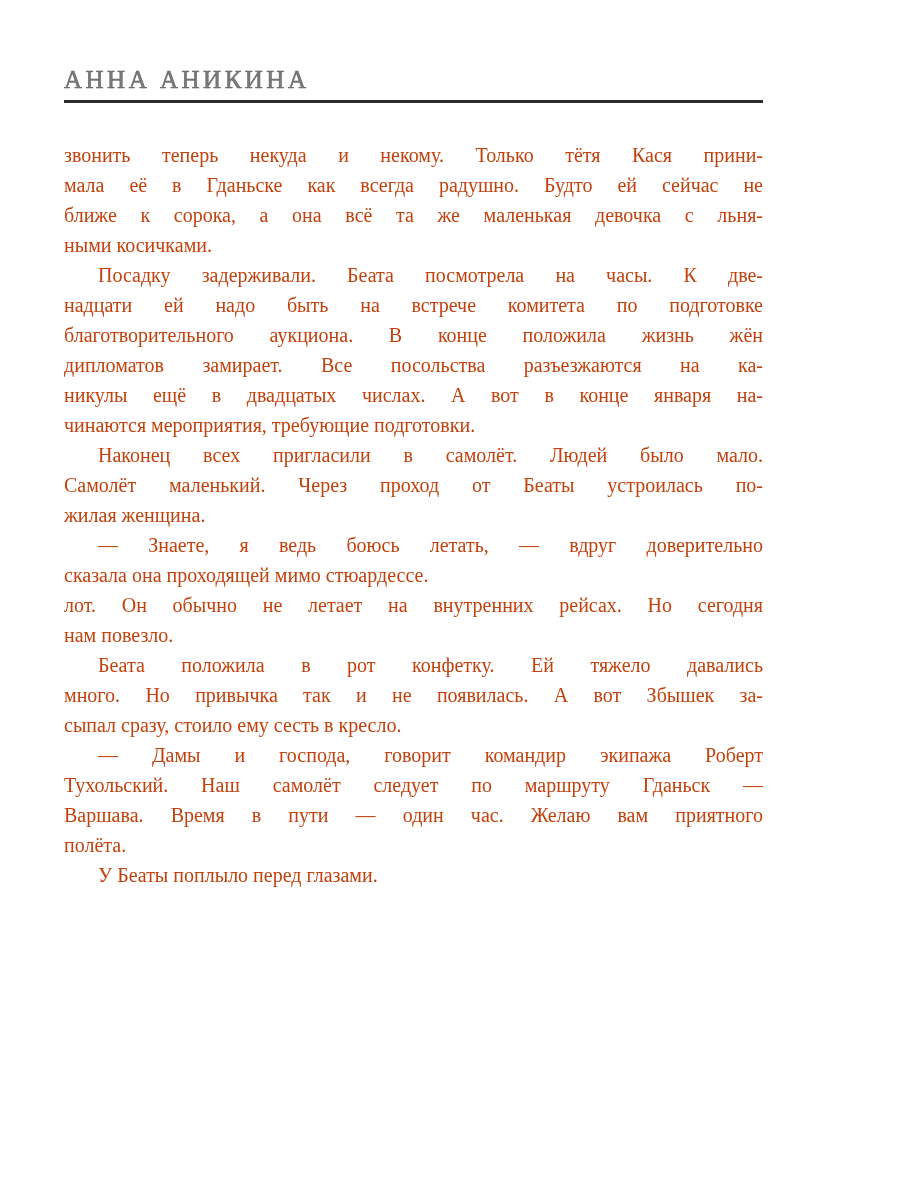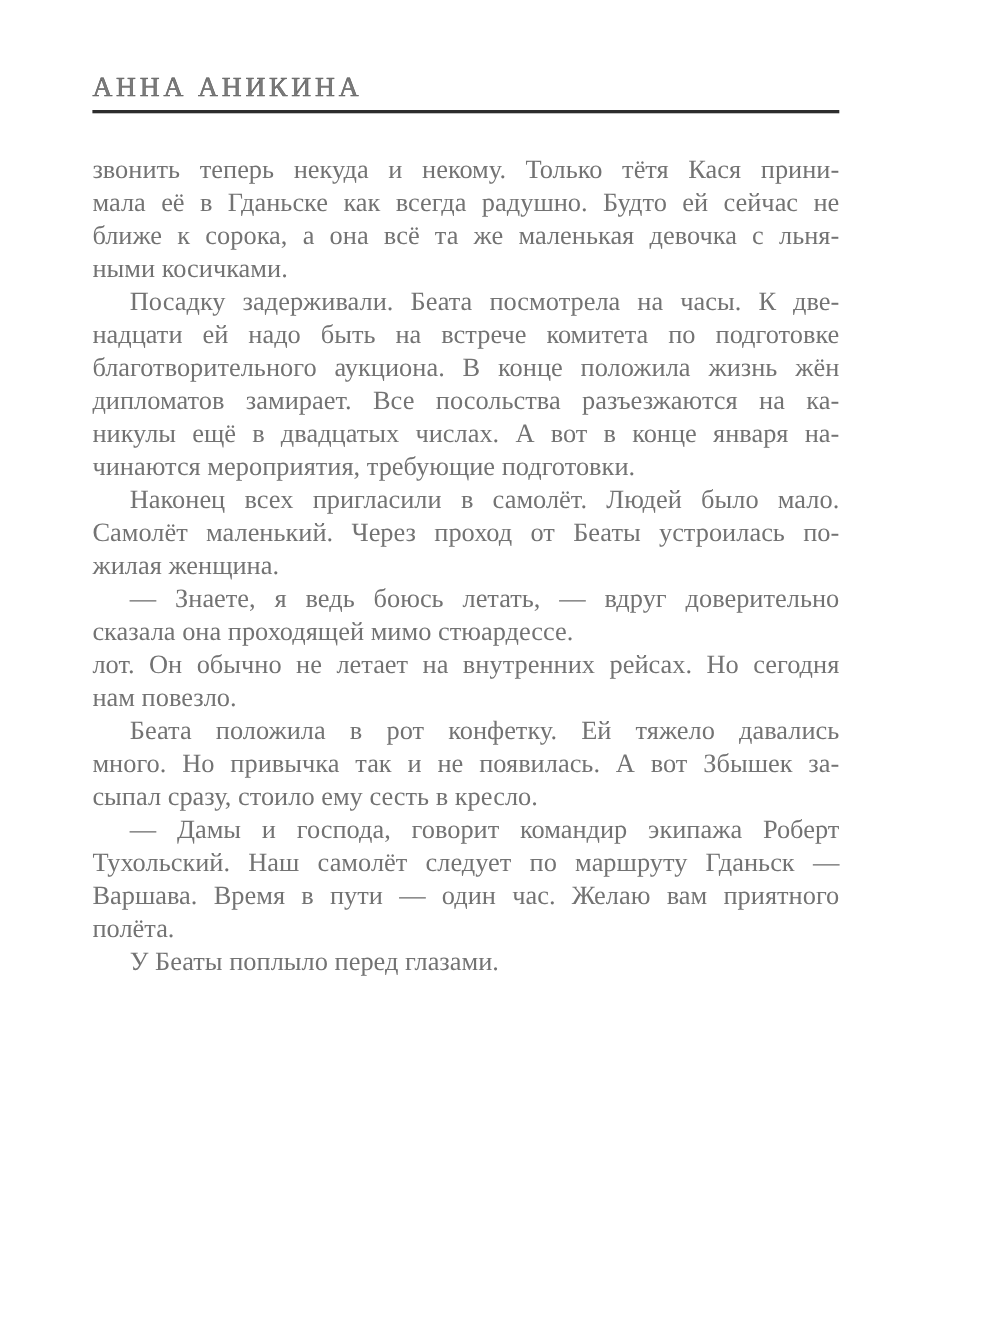--- a/index.html
+++ b/index.html
@@ -10,41 +10,41 @@
   body {
     width: 900px;
     height: 1200px;
     overflow: hidden;
     font-family: "Liberation Serif", "DejaVu Serif", serif;
   }
   .page {
     box-sizing: border-box;
     width: 900px;
     height: 864px;
-    padding: 66px 137px 0 84px;
+    padding: 66px 137px 0 64px;
     background: #ffffff;
   }
   .running-header .author {
     font-size: 25px;
     line-height: 28px;
     letter-spacing: 3.5px;
     color: #7b7b7b;
     -webkit-text-stroke: 0.5px #5a5a5a;
     font-weight: 400;
   }
   .running-header .rule {
     height: 2.5px;
     background: #2d2d2d;
     margin-top: 6px;
   }
   .text-block {
     margin-top: 37px;
-    font-size: 24px;
+    font-size: 20px;
     line-height: 30px;
-    color: #737373;
+    color: #c2410c;
   }
   .para {
     margin: 0;
     padding: 0;
   }
   .line {
     text-align: justify;
     text-align-last: justify;
   }
   .line.last {

